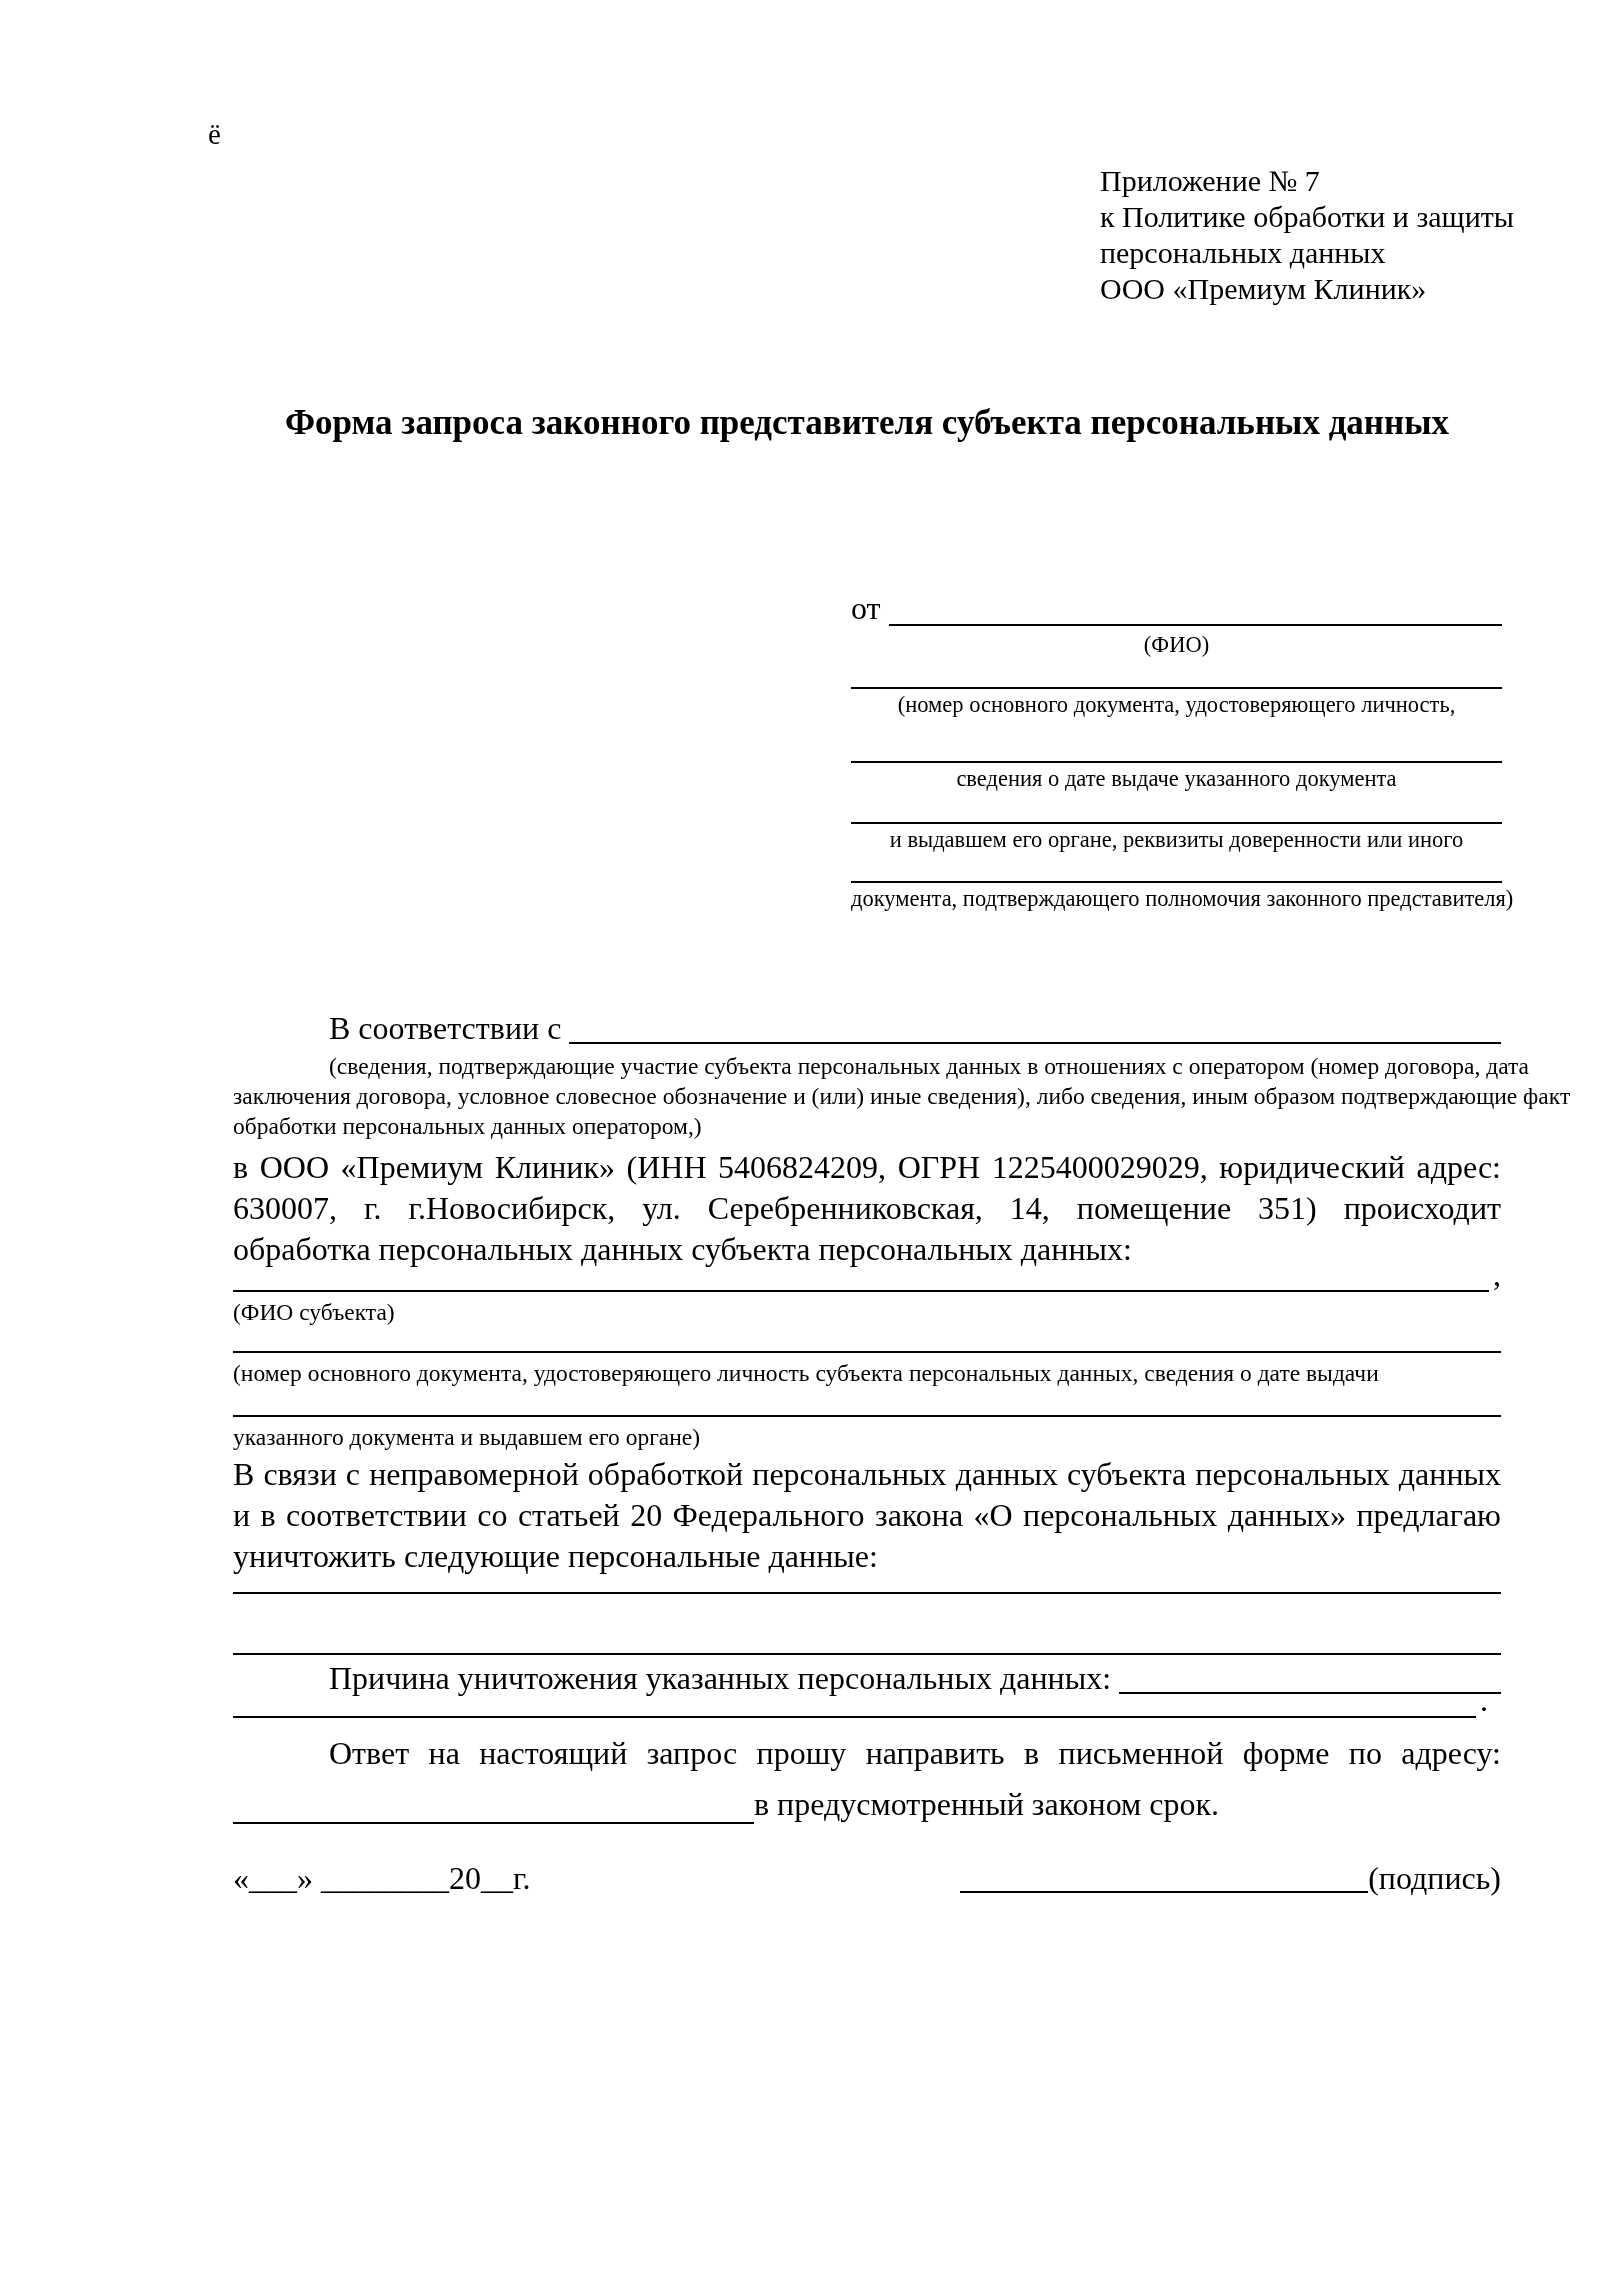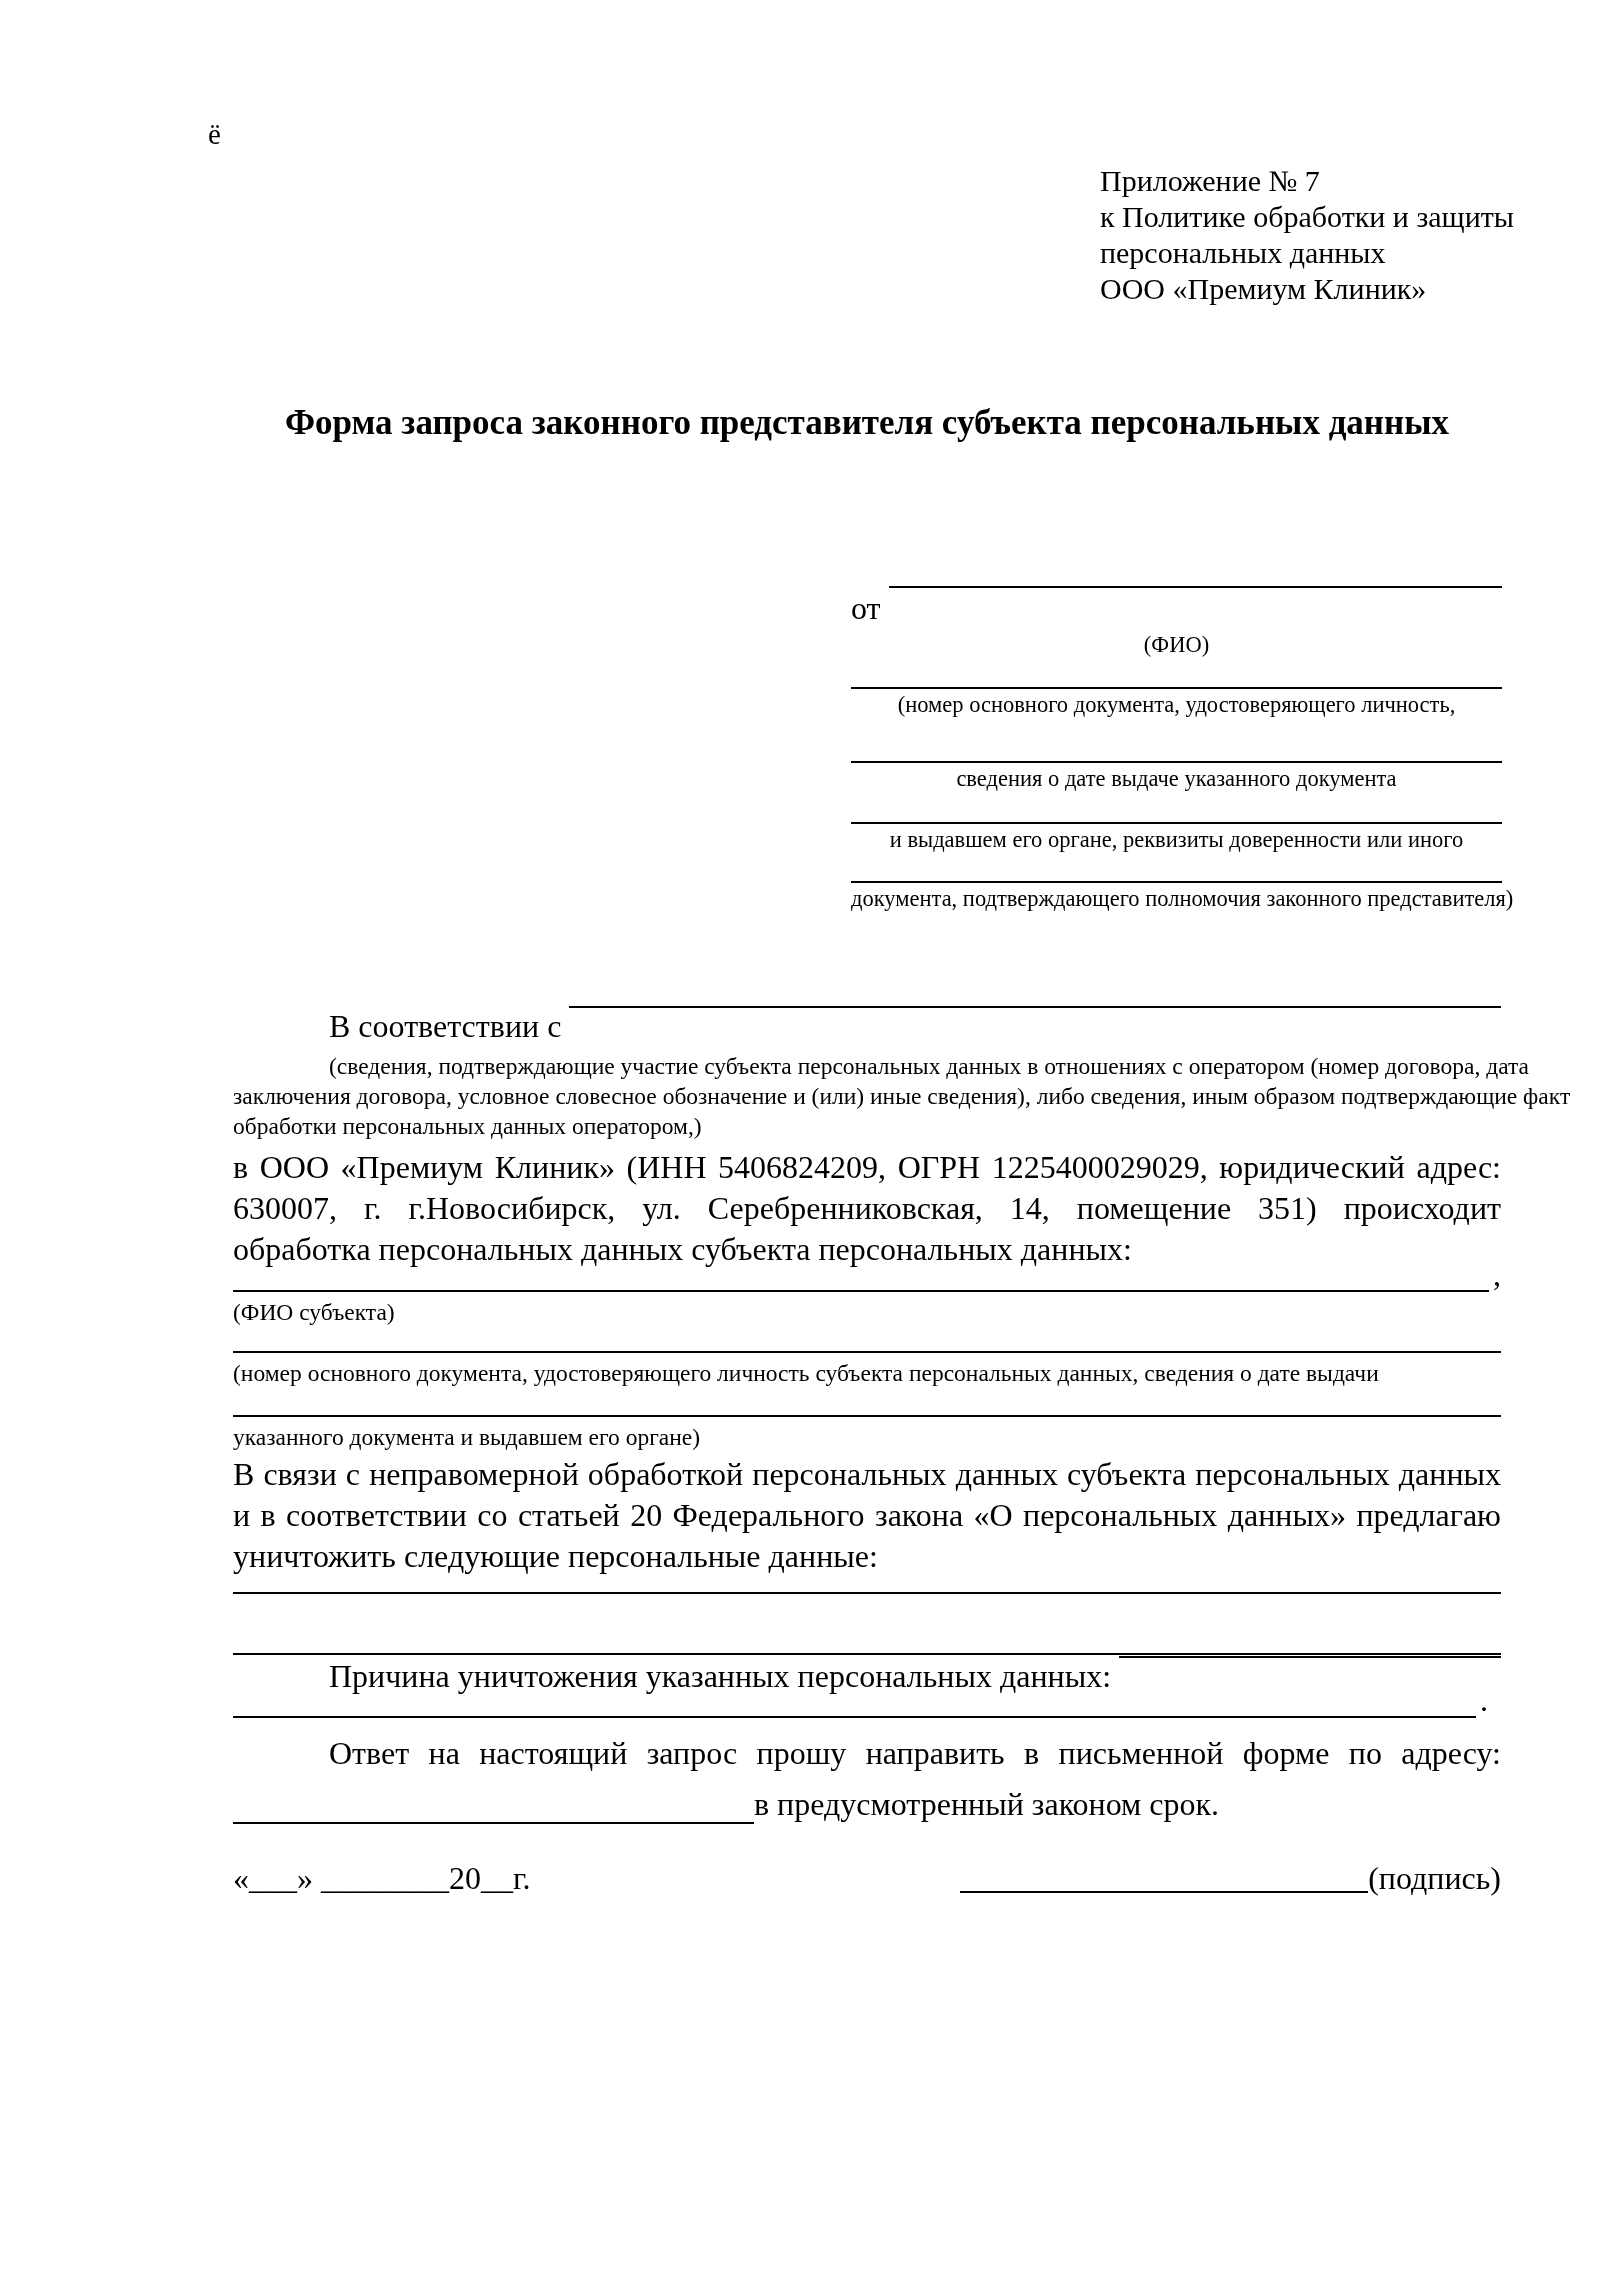--- a/index.html
+++ b/index.html
@@ -25,21 +25,21 @@
   .appendix div { white-space:nowrap; }
 
   .title { width:1268px; font-size:35px; line-height:52px; font-weight:bold; text-align:center; }
   .title div { white-space:nowrap; }
 
   
   .addressee { width:651px; font-size:32px; line-height:45px; }
   .addr-cap { font-size:22.5px; line-height:32px; text-align:center; white-space:nowrap; }
 
   
-  .fillrow { display:flex; align-items:flex-start; }
+  .fillrow { display:flex; align-items:flex-end; }
   .fillrow .lbl { white-space:pre; }
   .fillrow .fill { flex:1 1 auto; border-bottom:2.9px solid #000; margin-bottom:4.9px; }
   .rule { height:0; border-top:2.9px solid #000; }
 
   .h46 { height:45px; }
   .h44 { height:43px; }
 
   .indent { display:inline-block; width:96px; }
 
   .cap-center { width:1268px; font-size:23.5px; line-height:32px; text-align:left; white-space:nowrap; }

